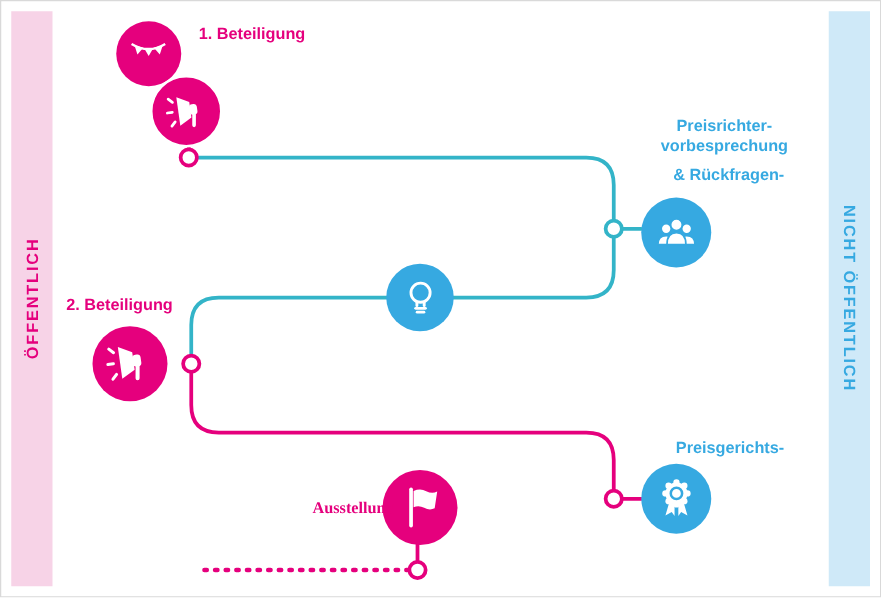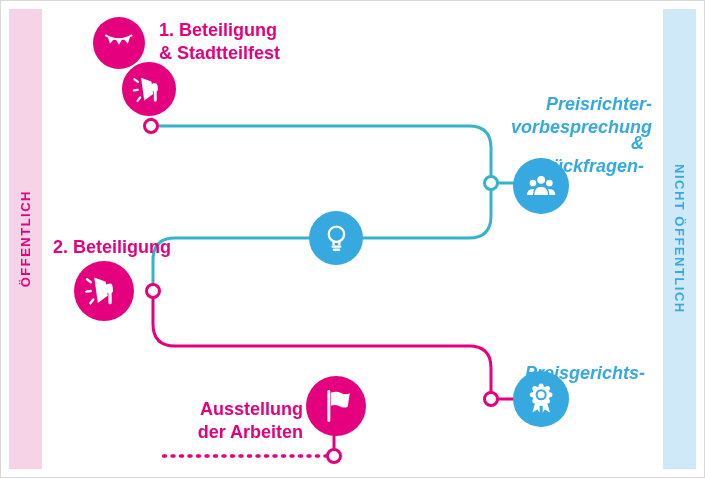--- a/index.html
+++ b/index.html
@@ -48,26 +48,26 @@
     box-sizing: border-box;
   }
   .pink-bg { background: var(--pink); }
   .blue-bg { background: var(--blue); }
   .ring-white { border: 2.5px solid #fff; }
   .icon-circle svg { width: 72%; height: 72%; }
 
   .label {
     position: absolute;
     font-weight: bold;
-    font-size: 18px;
+    font-size: 13px;
     line-height: 1.25;
   }
   .pink-text { color: var(--pink); }
   .blue-text { color: var(--blue); }
-  .ta-c { text-align: right; font-style: italic; }
+  .ta-c { text-align: center; }
   .ta-r { text-align: right; }
 
   .jury { fill: #fff; stroke: var(--blue); stroke-width: 1.1; }
   .medal-ring { stroke: var(--blue); stroke-width: 1.6; fill: none; }
   .bulb { stroke: #fff; fill: none; stroke-width: 1.9; stroke-linecap: round; }
 </style>
 </head>
 <body>
 
 <div class="canvas">
@@ -111,21 +111,20 @@
       <g transform="rotate(-8 16 16)">
         <polygon points="10.5,5.5 10.5,24.5 18.5,20.2 18.5,9.8" fill="#fff"></polygon>
         <rect x="18" y="11.5" width="5" height="7" rx="2" fill="#fff"></rect>
         <path d="M20.5 18.5 L19.5 25.5" stroke="#fff" stroke-width="2.4" stroke-linecap="round"></path>
         <path d="M7.5 8.5 L5 6 M6.5 15 L3.2 15 M7.5 21.5 L5 24" stroke="#fff" stroke-width="1.8" stroke-linecap="round"></path>
       </g>
     </svg>
   </div>
   <div class="label pink-text" style="left:158px; top:18px;">
     <div>1. Beteiligung</div>
-    <div>&amp; Stadtteilfest</div>
   </div>
 
   <div class="icon-circle blue-bg" style="left:512px; top:157px; width:56px; height:56px;">
     <svg viewBox="0 0 32 32">
       <g class="jury">
         <circle cx="9.5" cy="13.5" r="3.2"></circle>
         <path d="M4.2 23.5 Q4.2 17.8 9.5 17.8 Q14.8 17.8 14.8 23.5 Z"></path>
         <circle cx="22.5" cy="13.5" r="3.2"></circle>
         <path d="M17.2 23.5 Q17.2 17.8 22.5 17.8 Q27.8 17.8 27.8 23.5 Z"></path>
         <circle cx="16" cy="11" r="3.7"></circle>
@@ -178,28 +177,27 @@
           <circle cx="23" cy="12.5" r="2"></circle>
         <circle cx="21" cy="17.4" r="2"></circle>
           <circle cx="16" cy="19.5" r="2"></circle>
           <circle cx="11" cy="17.4" r="2"></circle>
         <circle cx="9" cy="12.5" r="2"></circle>
           <circle cx="11" cy="7.6" r="2"></circle>
       </g>
       <circle cx="16" cy="12.5" r="3.6" class="medal-ring"></circle>
     </svg>
   </div>
-  <div class="label blue-text ta-c" style="left:524px; top:349px; width:118px;margin-top:12px;">
+  <div class="label blue-text ta-c" style="left:524px; top:349px; width:118px;">
     <div>Preisgerichts-</div>
   </div>
 
   <div class="icon-circle pink-bg" style="left:305px; top:375px; width:60px; height:60px;">
     <svg viewBox="0 0 32 32">
       <path d="M11 5.5 V27" stroke="#fff" stroke-width="2.2" stroke-linecap="round"></path>
       <path d="M12.5 6.5 Q16.5 4.8 20 6.6 Q23.5 8.4 26.5 6.8 L25 16.8 Q22 18.2 18.8 16.5 Q15.6 14.8 12.5 16.2 Z" fill="#fff"></path>
     </svg>
   </div>
-  <div class="label pink-text ta-r" style="left:196px; top:397px; width:106px;">
+  <div class="label pink-text ta-r" style="left:208px; top:397px; width:106px;font-family:Liberation Serif, serif;">
     <div>Ausstellung</div>
-    <div>der Arbeiten</div>
   </div>
 
 </div>
 
 </body></html>

